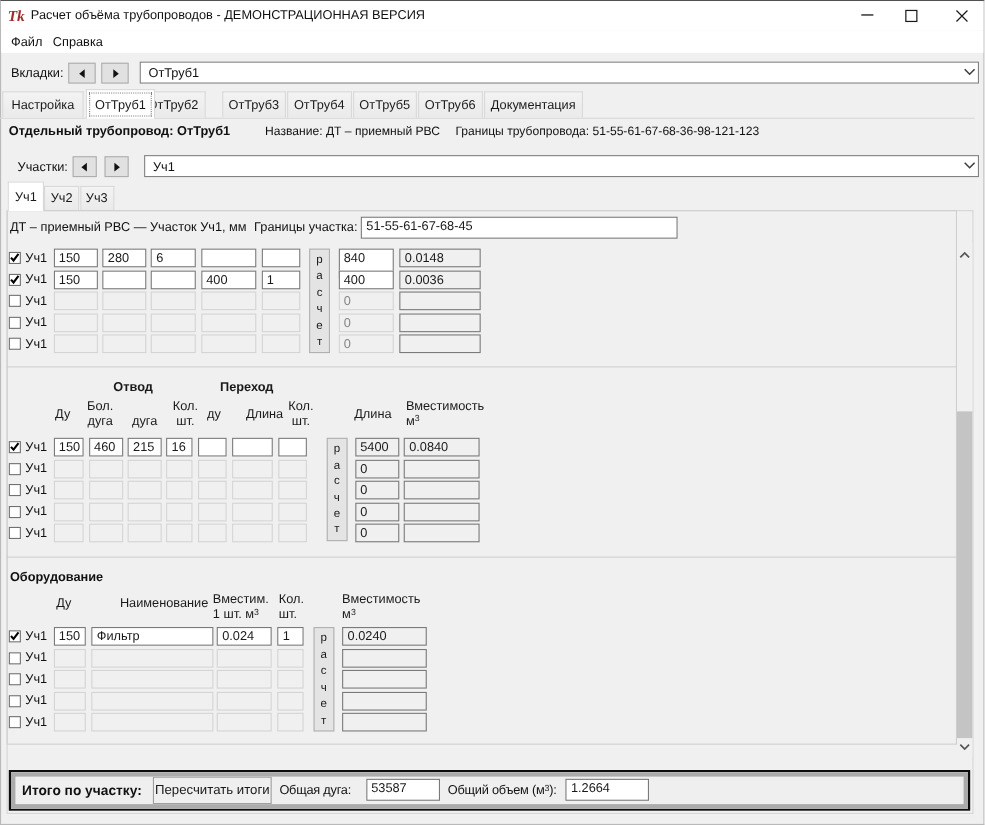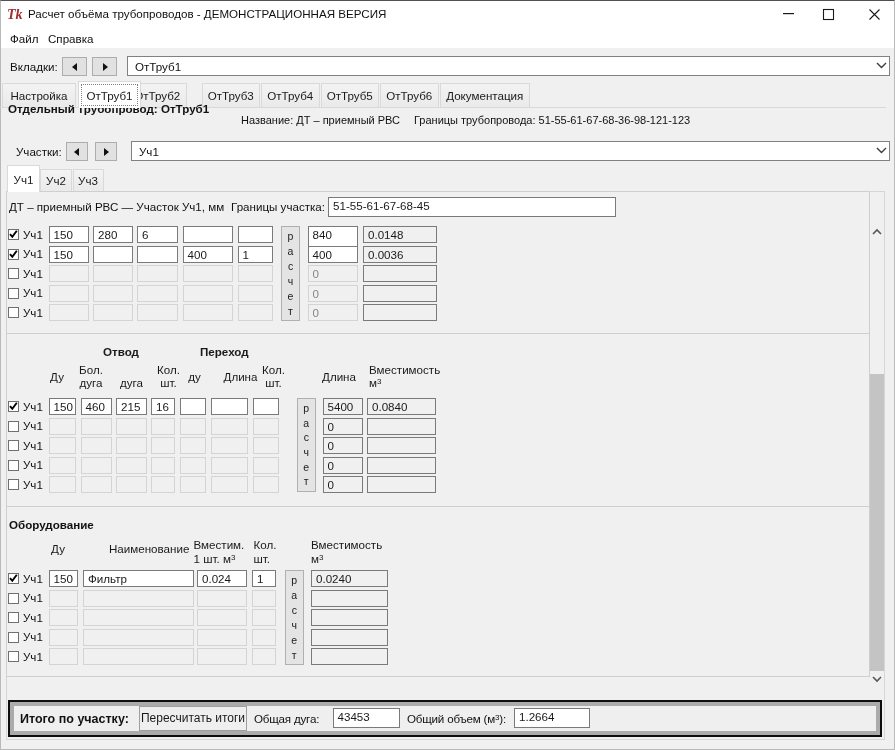--- a/index.html
+++ b/index.html
@@ -58,21 +58,21 @@
   </svg>
 <div class="abs" style="left:0px;top:107px;width:886px;height:1px;background:#d9d9d9;"></div>
 <div class="tab" style="left:2px;top:83px;width:74px;height:24px;">Настройка</div>
 <div class="tab tabact" style="left:78px;top:81px;width:63px;height:27px;">ОтТруб1<div style="position:absolute;left:2px;top:2px;right:2px;bottom:2px;border:1px dotted #808080;"></div></div>
 <div class="tab" style="left:128px;top:83px;width:58.5px;height:24px;">ОтТруб2</div>
 <div class="tab" style="left:201.5px;top:83px;width:58.5px;height:24px;">ОтТруб3</div>
 <div class="tab" style="left:261px;top:83px;width:58.5px;height:24px;">ОтТруб4</div>
 <div class="tab" style="left:320.5px;top:83px;width:58.5px;height:24px;">ОтТруб5</div>
 <div class="tab" style="left:380px;top:83px;width:58.5px;height:24px;">ОтТруб6</div>
 <div class="tab" style="left:440px;top:83px;width:89.5px;height:24px;">Документация</div>
-<div class="lbl bold" style="left:8px;top:102px;">Отдельный трубопровод: ОтТруб1</div>
+<div class="lbl bold" style="left:8px;top:113px;">Отдельный трубопровод: ОтТруб1</div>
 <div class="lbl11" style="left:241px;top:114px;">Название: ДТ – приемный РВС</div>
 <div class="lbl11" style="left:414px;top:114px;">Границы трубопровода: 51-55-61-67-68-36-98-121-123</div>
 <div class="lbl" style="left:16px;top:145px;">Участки:</div>
 <div class="btn" style="left:66px;top:142px;width:22px;height:19px;">
     <svg width="8" height="8">
       <path d="M6 0 L6 8 L1 4 Z" fill="#111"></path>
     </svg>
   </div>
 <div class="btn" style="left:95px;top:142px;width:22px;height:19px;">
     <svg width="8" height="8">
@@ -300,14 +300,14 @@
 <svg class="abs" style="left:872px;top:676px;" width="10" height="6">
     <path d="M1 1 L5 5 L9 1" fill="none" stroke="#565656" stroke-width="1.6"></path>
   </svg>
 <div class="abs" style="left:869.5px;top:374px;width:14px;height:297px;background:#c4c4c4;"></div>
 <div class="abs" style="left:8px;top:700px;width:874px;height:36.5px;border:2px solid #0d0d0d;">
     <div style="position:absolute;left:0;top:0;right:0;bottom:0;border:4px solid #ababab;background:#efefef;"></div>
   </div>
 <div class="lbl bold" style="left:20px;top:712px;font-size:12.5px;">Итого по участку:</div>
 <div class="btn" style="left:139px;top:706px;width:108px;height:24.5px;background:#efefef;border:1px solid #9f9f9f;font-size:12px;color:#1a1a1a;">Пересчитать итоги</div>
 <div class="lbl" style="left:254px;top:712px;letter-spacing:-0.2px;">Общая дуга:</div>
-<div class="in " style="left:332.5px;top:708px;width:67.5px;height:20px;">43453</div>
+<div class="in " style="left:332.5px;top:708px;width:67.5px;height:20px;">53587</div>
 <div class="lbl" style="left:407px;top:712px;letter-spacing:-0.2px;">Общий объем (м<span style="font-size:8px;vertical-align:3px;">3</span>):</div>
 <div class="in " style="left:514px;top:708px;width:76px;height:20px;">1.2664</div>
 </body></html>

